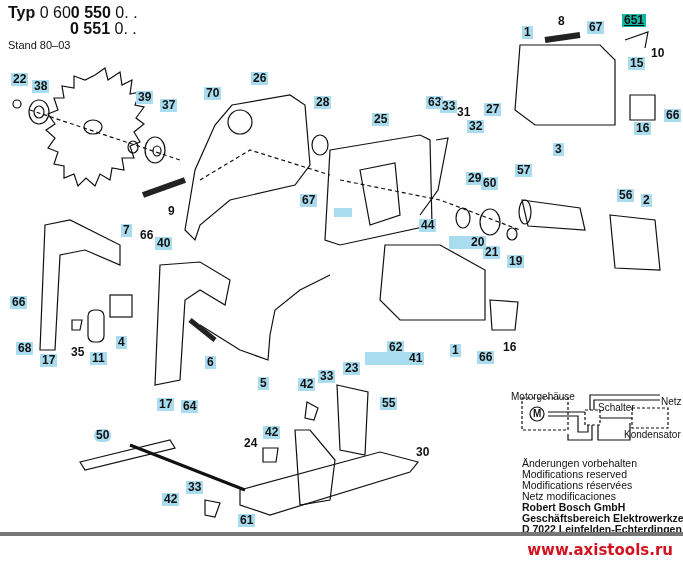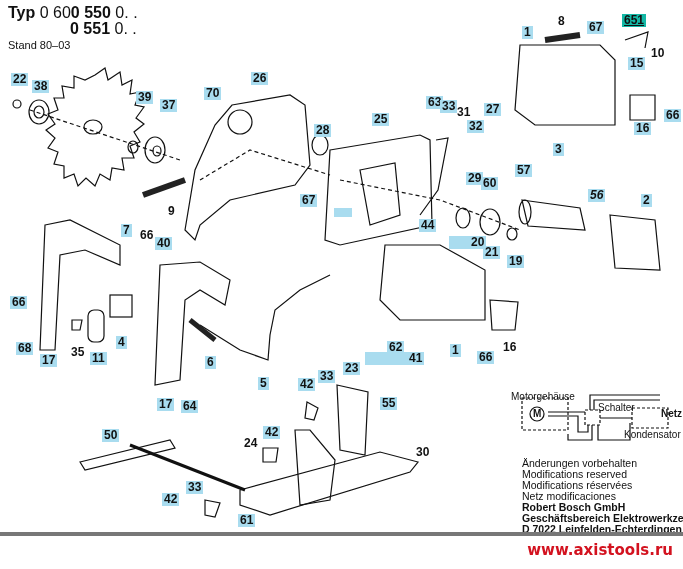--- a/index.html
+++ b/index.html
@@ -113,31 +113,31 @@
     <rect x="632" y="408" width="36" height="20" stroke-dasharray="3 2"></rect>
     <path d="M548 412 L585 412 M548 416 L578 416 L578 432 L588 432 L588 425"></path>
     <path d="M590 410 L590 395 L660 395 M594 410 L594 400 L660 400"></path>
     <path d="M598 425 L598 440 L630 440 L630 423 M600 418 L632 418"></path>
     <path d="M568 434 L568 440 L592 440 L592 425"></path>
   </g>
 </svg>
 
 <span class="wlbl" style="left:511px;top:391px;">Motorgehäuse</span>
 <span class="wlbl" style="left:598px;top:402px;">Schalter</span>
-<span class="wlbl" style="left:661px;top:408px;font-weight:bold;">Netz</span>
+<span class="wlbl" style="left:661px;top:396px;">Netz</span>
 <span class="wlbl" style="left:624px;top:429px;">Kondensator</span>
 <span class="wlbl" style="left:533px;top:408px;font-weight:bold;">M</span>
 
 <div class="lbl" style="left:11px;top:73px;">22</div>
 <div class="lbl" style="left:32px;top:80px;">38</div>
 <div class="lbl" style="left:136px;top:91px;">39</div>
 <div class="lbl" style="left:160px;top:99px;">37</div>
 <div class="lbl" style="left:204px;top:87px;">70</div>
 <div class="lbl" style="left:251px;top:72px;">26</div>
-<div class="lbl" style="left:314px;top:124px;text-align:center;">28</div>
+<div class="lbl" style="left:314px;top:96px;text-align:center;">28</div>
 <div class="lbl plain" style="left:166px;top:205px;">9</div>
 <div class="lbl" style="left:300px;top:194px;">67</div>
 <div class="lbl" style="left:372px;top:113px;">25</div>
 <div class="lbl" style="left:426px;top:96px;">63</div>
 <div class="lbl" style="left:440px;top:100px;">33</div>
 <div class="lbl plain" style="left:455px;top:106px;">31</div>
 <div class="lbl" style="left:467px;top:120px;">32</div>
 <div class="lbl" style="left:484px;top:103px;">27</div>
 <div class="lbl" style="left:466px;top:172px;">29</div>
 <div class="lbl" style="left:481px;top:177px;">60</div>
@@ -148,21 +148,21 @@
 <div class="lbl" style="left:522px;top:26px;">1</div>
 <div class="lbl plain" style="left:556px;top:15px;">8</div>
 <div class="lbl" style="left:587px;top:21px;">67</div>
 <div class="lbl red" style="left:622px;top:14px;">651</div>
 <div class="lbl plain" style="left:649px;top:47px;">10</div>
 <div class="lbl" style="left:628px;top:57px;">15</div>
 <div class="lbl" style="left:634px;top:122px;">16</div>
 <div class="lbl" style="left:664px;top:109px;">66</div>
 <div class="lbl" style="left:553px;top:143px;">3</div>
 <div class="lbl" style="left:515px;top:164px;">57</div>
-<div class="lbl" style="left:588px;top:189px;font-style:italic;">56</div>
+<div class="lbl" style="left:617px;top:189px;">56</div>
 <div class="lbl" style="left:641px;top:194px;">2</div>
 <div class="lbl" style="left:121px;top:224px;">7</div>
 <div class="lbl plain" style="left:138px;top:229px;">66</div>
 <div class="lbl" style="left:155px;top:237px;">40</div>
 <div class="lbl" style="left:10px;top:296px;">66</div>
 <div class="lbl" style="left:16px;top:342px;">68</div>
 <div class="lbl" style="left:40px;top:354px;">17</div>
 <div class="lbl plain" style="left:69px;top:346px;">35</div>
 <div class="lbl" style="left:90px;top:352px;">11</div>
 <div class="lbl" style="left:116px;top:336px;">4</div>
@@ -175,21 +175,21 @@
 <div class="lbl plain" style="left:501px;top:341px;">16</div>
 <div class="lbl" style="left:387px;top:341px;">62</div>
 <div class="lbl" style="left:365px;top:352px;padding-left:44px;">41</div>
 <div class="lbl" style="left:343px;top:362px;">23</div>
 <div class="lbl" style="left:318px;top:370px;">33</div>
 <div class="lbl" style="left:298px;top:378px;">42</div>
 <div class="lbl" style="left:380px;top:397px;">55</div>
 <div class="lbl" style="left:263px;top:426px;">42</div>
 <div class="lbl plain" style="left:242px;top:437px;">24</div>
 <div class="lbl plain" style="left:414px;top:446px;">30</div>
-<div class="lbl" style="left:102px;top:429px;">50</div>
+<div class="lbl" style="left:94px;top:429px;border-radius:6px;">50</div>
 <div class="lbl" style="left:186px;top:481px;">33</div>
 <div class="lbl" style="left:162px;top:493px;">42</div>
 <div class="lbl" style="left:238px;top:514px;">61</div>
 <div class="lbl" style="left:334px;top:208px;width:14px;height:9px;"></div>
 
 <div class="note">
   <div>Änderungen vorbehalten</div>
   <div>Modifications reserved</div>
   <div>Modifications réservées</div>
   <div>Netz modificaciones</div>

